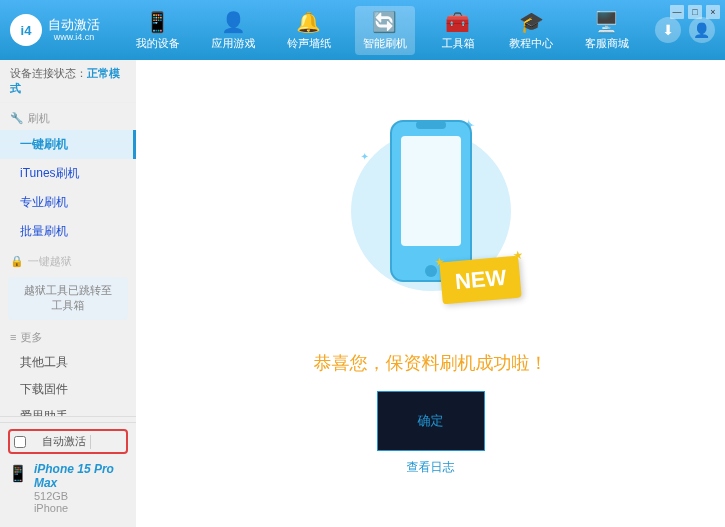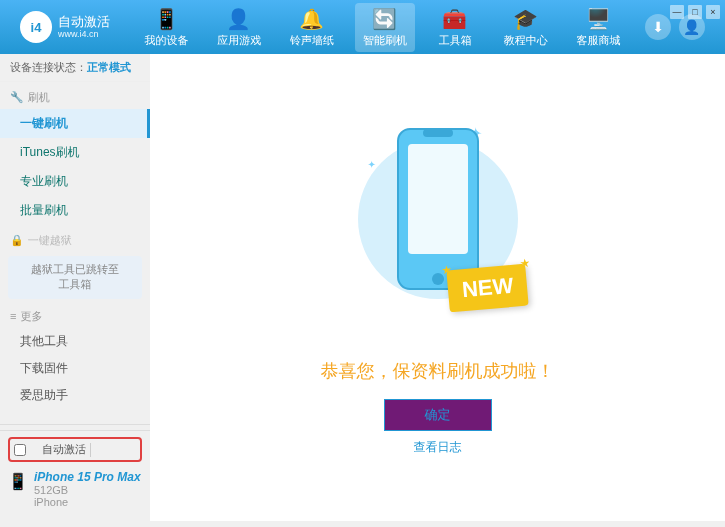--- a/index.html
+++ b/index.html
@@ -1,19 +1,19 @@
 <!DOCTYPE html>
 <html><head>
   <meta charset="utf-8">
   <style>
     * { margin: 0; padding: 0; box-sizing: border-box; }
     body { width: 725px; height: 527px; font-family: 'Microsoft YaHei', SimSun, Arial, sans-serif; font-size: 12px; overflow: hidden; background: #f0f0f0; }
 
     
-    .header { background: linear-gradient(180deg, #4ab3f4 0%, #2196d3 100%); height: 54px; display: flex; align-items: center; padding: 0 20px; color: white; }
+    .header { background: linear-gradient(180deg, #4ab3f4 0%, #2196d3 100%); height: 60px; display: flex; align-items: center; padding: 0 10px; color: white; text-align: center; }
     .logo { display: flex; align-items: center; margin-right: 20px; min-width: 90px; }
     .logo-circle { width: 32px; height: 32px; border-radius: 50%; background: white; display: flex; align-items: center; justify-content: center; margin-right: 6px; flex-shrink: 0; }
     .logo-circle span { color: #2196d3; font-weight: bold; font-size: 13px; }
     .logo-text { font-size: 13px; color: white; line-height: 1.2; }
     .logo-text .sub { font-size: 9px; opacity: 0.9; }
     .nav-items { display: flex; flex: 1; justify-content: space-around; }
     .nav-item { display: flex; flex-direction: column; align-items: center; color: white; cursor: pointer; padding: 4px 8px; border-radius: 4px; min-width: 55px; }
     .nav-item.active { background: rgba(255,255,255,0.25); }
     .nav-icon { font-size: 20px; margin-bottom: 2px; }
     .nav-label { font-size: 11px; }
@@ -23,21 +23,21 @@
     
     .win-controls { position: absolute; top: 5px; right: 5px; display: flex; gap: 4px; }
     .win-btn { width: 14px; height: 14px; background: rgba(255,255,255,0.5); border-radius: 1px; cursor: pointer; display: flex; align-items: center; justify-content: center; font-size: 9px; color: #333; }
 
     
     .main { display: flex; height: 467px; }
     .status-bar { padding: 6px 10px; font-size: 11px; color: #666; border-bottom: 1px solid #eee; background: #f0f0f0; }
     .status-bar .mode { color: #2196d3; font-weight: bold; }
     .sidebar-group { margin: 4px 0; }
     .sidebar-group-header { padding: 4px 10px; color: #999; font-size: 11px; display: flex; align-items: center; gap: 4px; }
-    .sidebar-item { padding: 6px 10px 6px 20px; color: #0f766e; cursor: pointer; font-size: 12px; }
+    .sidebar-item { padding: 6px 10px 6px 20px; color: #1d4ed8; cursor: pointer; font-size: 12px; }
     .sidebar-item.active { background: #e0f0fb; color: #2196d3; border-right: 3px solid #2196d3; font-weight: bold; }
     .sidebar-disabled { padding: 4px 10px; color: #bbb; font-size: 11px; display: flex; align-items: center; gap: 4px; }
     .sidebar-notice { margin: 4px 8px; padding: 6px 8px; background: #e8f0f8; border-radius: 4px; font-size: 11px; color: #888; text-align: center; line-height: 1.4; }
     .sidebar-more { padding: 4px 10px; color: #999; font-size: 11px; display: flex; align-items: center; gap: 4px; margin-top: 6px; }
     .sidebar-more-item { padding: 5px 12px 5px 20px; color: #555; cursor: pointer; font-size: 12px; }
 
     
     .device-section { border-top: 1px solid #ddd; padding: 6px 8px; }
     .auto-options { display: flex; align-items: center; gap: 4px; margin-bottom: 6px; border: 2px solid #e04040; border-radius: 4px; padding: 3px 4px; }
     .checkbox-item { display: flex; align-items: center; gap: 16px; font-size: 11px; color: #555; cursor: pointer; }
@@ -57,24 +57,24 @@
     
     .phone-container { position: relative; width: 200px; height: 220px; margin-bottom: 20px; }
     .phone-bg-circle { width: 160px; height: 160px; border-radius: 50%; background: #d6f0fc; position: absolute; top: 20px; left: 20px; }
     .new-badge { position: absolute; bottom: 30px; right: 10px; background: #f5c518; color: white; font-size: 22px; font-weight: bold; padding: 8px 14px; border-radius: 4px; transform: rotate(-5deg); box-shadow: 2px 2px 6px rgba(0,0,0,0.2); }
     .new-badge::before { content: '★'; font-size: 10px; position: absolute; top: -6px; left: -4px; color: #f5c518; }
     .new-badge::after { content: '★'; font-size: 10px; position: absolute; top: -6px; right: -4px; color: #f5c518; }
     .sparkle { position: absolute; color: #7dd3fc; font-size: 16px; }
 
     .success-text { font-size: 18px; color: #333; margin-bottom: 16px; }
     .success-text span { color: #f5a623; }
-    .confirm-btn { background: #701a75; border: 1px solid #2196d3; color: #2196d3; padding: 6px 40px; border-radius: 0; cursor: pointer; font-size: 13px; margin-bottom: 8px; }
+    .confirm-btn { background: #0f172a; border: 1px solid #2196d3; color: #2196d3; padding: 20px 40px; border-radius: 0; cursor: pointer; font-size: 13px; margin-bottom: 8px; }
     .log-link { font-size: 12px; color: #2196d3; cursor: pointer; text-decoration: none; }
 
-    .sidebar-wrapper { position: relative; height: 467px; width: 150px; overflow: hidden; display: flex; flex-direction: column; }
+    .sidebar-wrapper { position: relative; height: 467px; width: 136px; overflow: hidden; display: flex; flex-direction: column; }
     .sidebar-scroll { flex: 1; overflow: hidden; }
     .sidebar-fixed-bottom { border-top: 1px solid #ddd; padding: 5px 0; }
   </style>
 </head>
 <body>
 
 <div style="position:relative;">
   <div class="header">
     <div class="logo">
       <div class="logo-circle">

